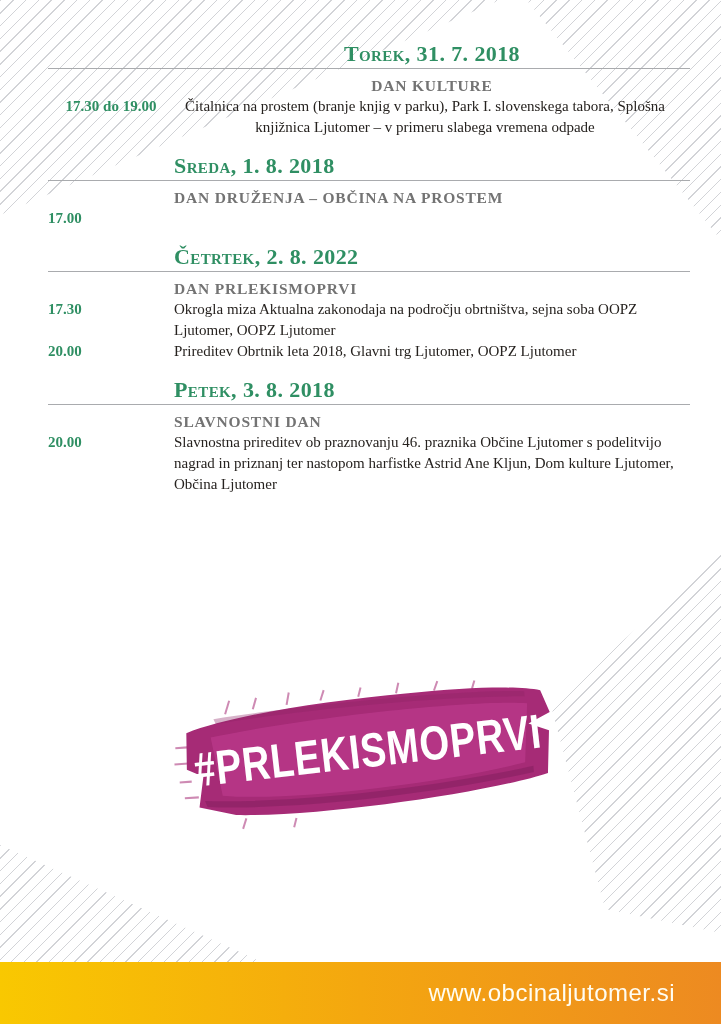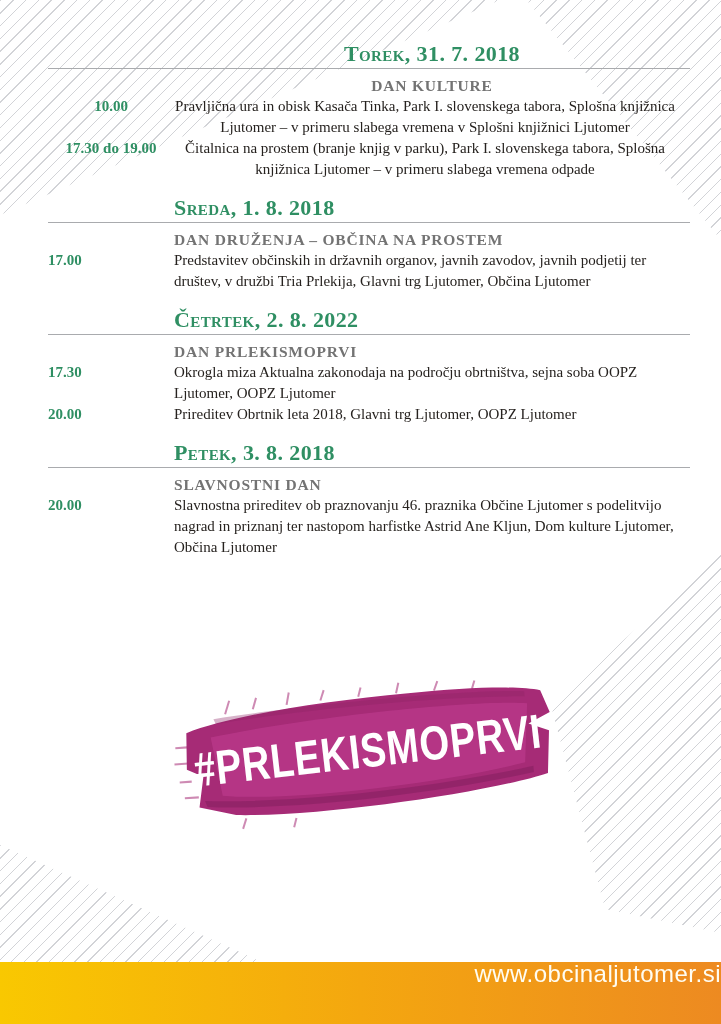--- a/index.html
+++ b/index.html
@@ -81,22 +81,22 @@
     letter-spacing:1px;
     color:#ffffff;
     transform:rotate(-2.5deg) scaleX(0.8);
     white-space:nowrap;
   }
 
   
   .footer {
     position:absolute; left:0; top:962px; width:721px; height:62px;
     background:linear-gradient(90deg, #f9c801 0%, #f4a70f 50%, #ed8a21 100%);
-    display:flex; justify-content:flex-end;
-    box-sizing:border-box; 
+    display:flex; align-items:center; justify-content:flex-end;
+    box-sizing:border-box; padding-right:46px;
   }
   .footer-url {
     font:400 24px/1 "Liberation Sans", sans-serif;
     letter-spacing:0.5px;
     color:#fffdf2;
   }
 </style>
 </head>
 <body>
 
@@ -105,36 +105,31 @@
 <div class="hatch" id="hatch-right"></div>
 <div class="hatch" id="hatch-bl"></div>
 
 <div class="content">
 
   <div class="section">
     <h2 class="date">Torek, 31. 7. 2018</h2>
     <div class="rule"></div>
     <div class="day-title">DAN KULTURE</div>
     <div class="event-row">
-      <div class="time">10.00</div>
-      <div class="desc">Pravljična ura in obisk Kasača Tinka, Park I. slovenskega tabora, Splošna knjižnica Ljutomer – v primeru slabega vremena v Splošni knjižnici Ljutomer</div>
-    </div>
-    <div class="event-row">
       <div class="time">17.30 do 19.00</div>
       <div class="desc">Čitalnica na prostem (branje knjig v parku), Park I. slovenskega tabora, Splošna knjižnica Ljutomer – v primeru slabega vremena odpade</div>
     </div>
   </div>
 
   <div class="section">
     <h2 class="date">Sreda, 1. 8. 2018</h2>
     <div class="rule"></div>
     <div class="day-title">DAN DRUŽENJA – OBČINA NA PROSTEM</div>
     <div class="event-row">
       <div class="time">17.00</div>
-      <div class="desc">Predstavitev občinskih in državnih organov, javnih zavodov, javnih podjetij ter društev, v družbi Tria Prlekija, Glavni trg Ljutomer, Občina Ljutomer</div>
     </div>
   </div>
 
   <div class="section">
     <h2 class="date">Četrtek, 2. 8. 2022</h2>
     <div class="rule"></div>
     <div class="day-title">DAN PRLEKISMOPRVI</div>
     <div class="event-row">
       <div class="time">17.30</div>
       <div class="desc">Okrogla miza Aktualna zakonodaja na področju obrtništva, sejna soba OOPZ Ljutomer, OOPZ Ljutomer</div>

